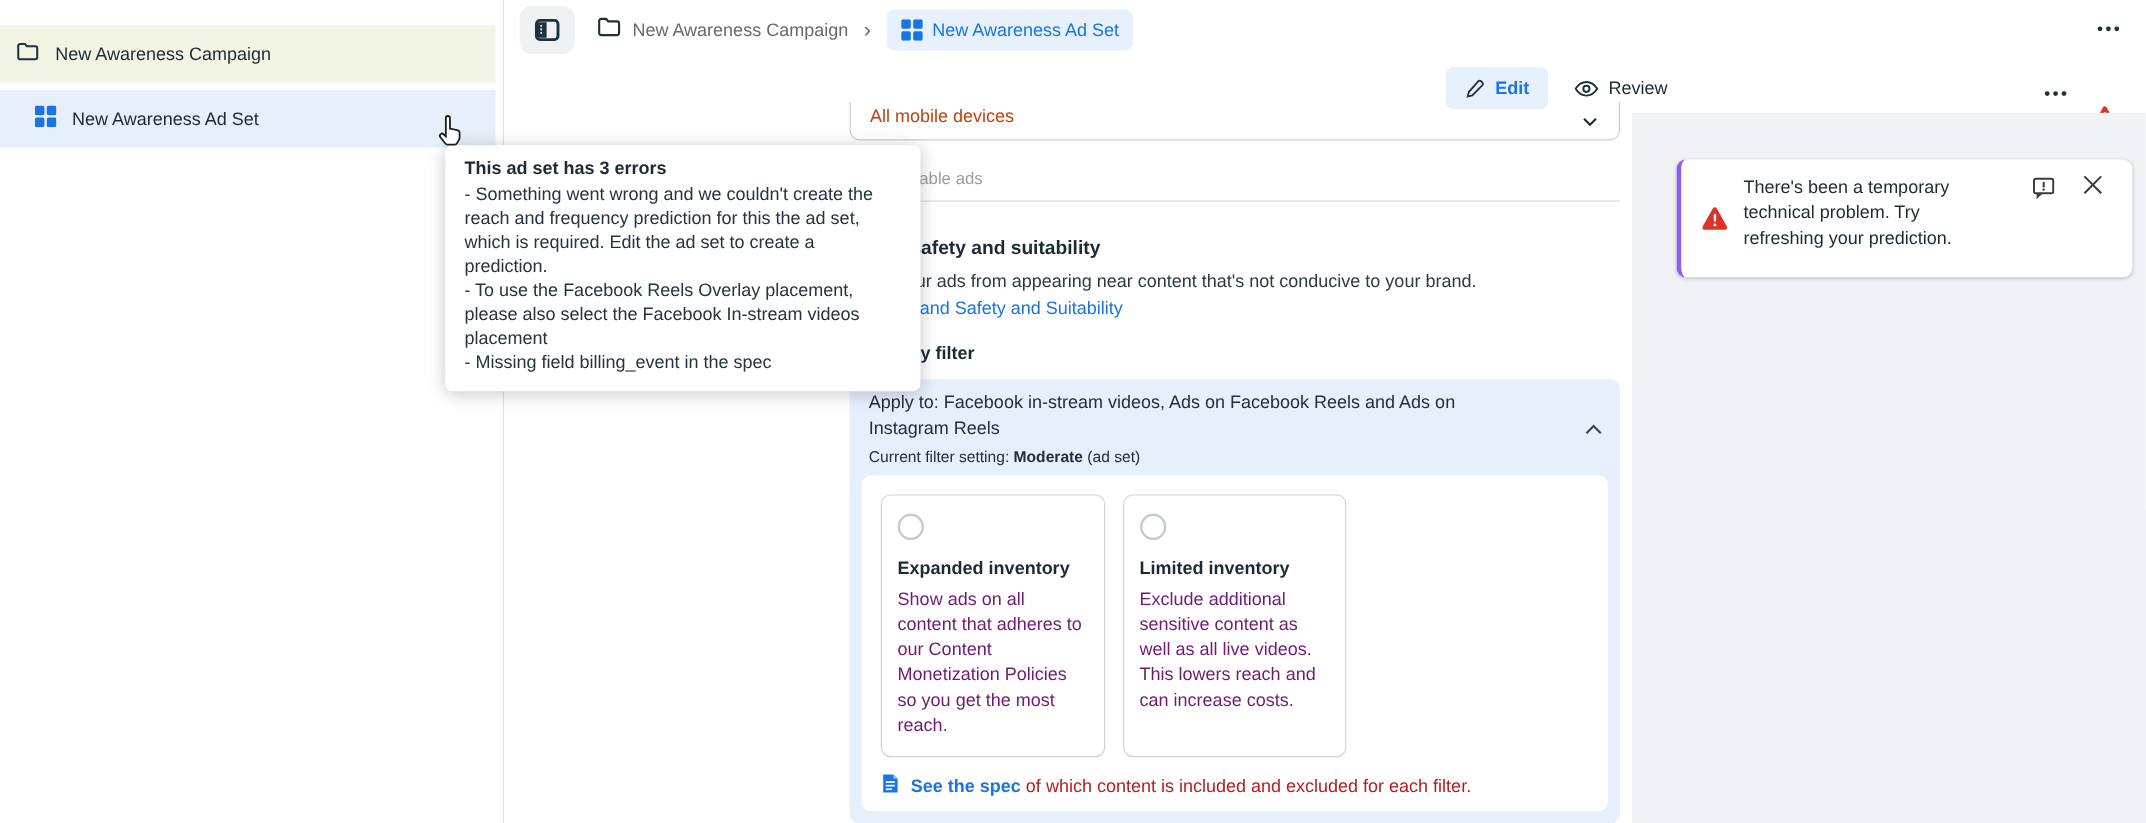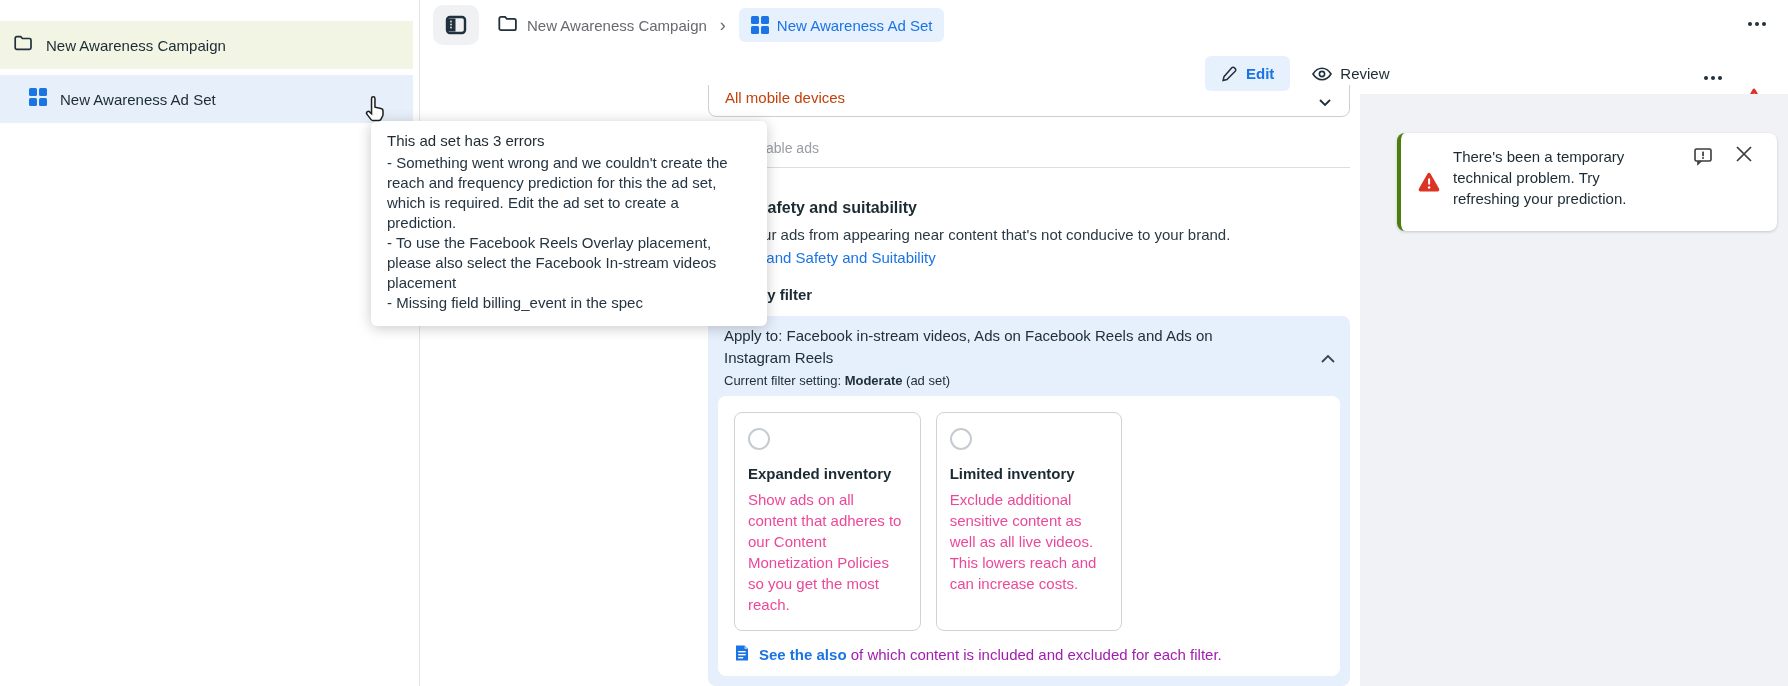--- a/index.html
+++ b/index.html
@@ -65,36 +65,36 @@
   .current-line { position:absolute; left:16px; top:57px; font-size:13px; color:#20303c; }
   .current-line b { font-weight:bold; }
 
   .filter-panel { position:absolute; left:10px; top:80px; width:622px; height:280px; background:#fff; border-radius:8px; }
   .cards { position:absolute; left:16px; top:16px; width:590px; display:grid; grid-template-columns:1fr 1fr 1fr; gap:15px; }
   .inv-card { border:1px solid #cfd3d8; border-radius:8px; background:#fff; padding:15px 13px; min-height:212px; cursor:pointer; }
   .inv-card.selected { border:2px solid #1b74e4; padding:14px 12px; }
   .radio { width:22px; height:22px; border-radius:50%; border:2px solid #c6cbd1; background:#fff; display:flex; align-items:center; justify-content:center; }
   .radio.checked::after { content:""; width:12px; height:12px; border-radius:50%; background:#1b74e4; }
   .card-title { margin-top:15px; font-size:15px; font-weight:bold; color:#1c2b33; }
-  .card-desc { margin-top:7px; font-size:15px; line-height:21px; color:#ec4899; }
+  .card-desc { margin-top:7px; font-size:15px; line-height:21px; color:#701a75; }
   .see-row { position:absolute; left:16px; top:248px; display:flex; align-items:center; gap:9px; font-size:15px; }
   .see-link { color:#1b74e4; font-weight:bold; cursor:pointer; }
-  .see-rest { color:#a21caf; }
+  .see-rest { color:#b91c1c; }
 
   
   .right-panel { left:1360px; top:94px; width:428px; height:592px; background:#f0f2f5; }
-  .notif { left:1397px; top:133px; width:380px; height:98px; background:#fff; border-radius:8px; border-left:4px solid #4d7c0f; box-shadow:0 1px 3px rgba(0,0,0,.18); z-index:5; }
+  .notif { left:1397px; top:133px; width:380px; height:98px; background:#fff; border-radius:8px; border-left:4px solid #8b5cf6; box-shadow:0 1px 3px rgba(0,0,0,.18); z-index:5; }
   .notif-text { position:absolute; left:52px; top:13px; width:212px; font-size:15px; line-height:21px; color:#1c2b33; }
   .notif-warn { position:absolute; left:17px; top:39px; }
   .notif-report { position:absolute; right:64px; top:13px; cursor:pointer; }
   .notif-close { position:absolute; right:24px; top:12px; cursor:pointer; }
 
   
   .tooltip { left:371px; top:121px; width:396px; background:#fff; border-radius:6px; padding:11px 16px 13px; box-shadow:0 2px 14px rgba(0,0,0,.22); z-index:50; }
-  .tip-title { font-size:15px; font-weight:normal; color:#1c2b33; margin-bottom:4px; }
+  .tip-title { font-size:15px; font-weight:bold; color:#1c2b33; margin-bottom:4px; }
   .tip-err { font-size:15px; line-height:20px; color:#243441; }
 
   .cursor-hand { left:364px; top:94px; z-index:60; pointer-events:none; }
 </style>
 </head>
 <body>
 
 <div class="abs side-row row-campaign">
   <span>
     <svg width="20" height="20" viewBox="0 0 20 20">
@@ -233,21 +233,21 @@
     <div class="see-row">
       <span>
         <svg width="16" height="18" viewBox="0 0 16 18">
             <path d="M2 1.5h8.5L14 5v11.5H2V1.5z" fill="#1b74e4"></path>
             <path d="M10.5 1.5L14 5h-3.5V1.5z" fill="#9cc4f5"></path>
             <rect x="4.2" y="7" width="7.5" height="1.4" fill="#fff"></rect>
             <rect x="4.2" y="10" width="7.5" height="1.4" fill="#fff"></rect>
             <rect x="4.2" y="13" width="5" height="1.4" fill="#fff"></rect>
           </svg>
       </span>
-      <span><span class="see-link">See the also</span><span class="see-rest"> of which content is included and excluded for each filter.</span></span>
+      <span><span class="see-link">See the spec</span><span class="see-rest"> of which content is included and excluded for each filter.</span></span>
     </div>
   </div>
 </div>
 
 <div class="abs right-panel"></div>
 <div class="abs notif">
   <span class="notif-warn">
     <svg width="22" height="20" viewBox="0 0 20 18">
         <path d="M8.6 1.4c.6-1.1 2.2-1.1 2.8 0l7.8 13.8c.6 1.1-.2 2.4-1.4 2.4H2.2C1 17.6.2 16.3.8 15.2L8.6 1.4z" fill="#dc3424"></path>
         <rect x="9.2" y="5.5" width="1.8" height="6" rx="0.9" fill="#fff"></rect>

